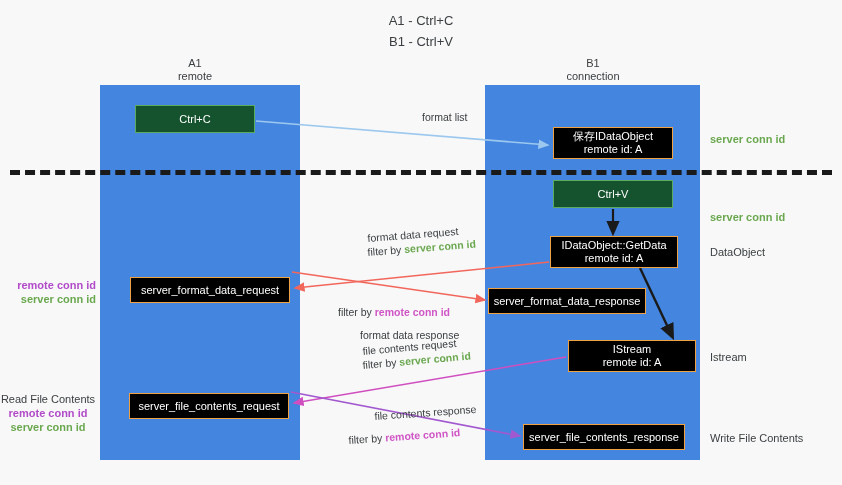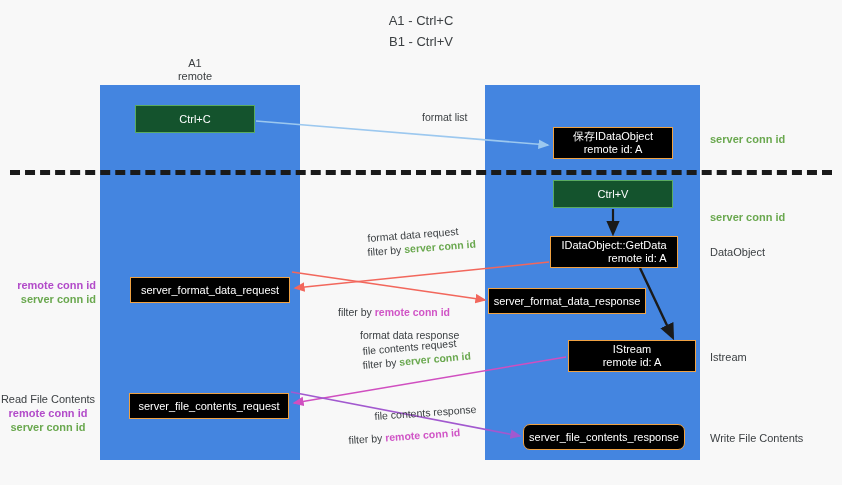--- a/index.html
+++ b/index.html
@@ -51,26 +51,26 @@
     font-size:11px;line-height:13px;
     white-space:pre-line;
     padding:2px 4px;
   }
   .green{background:#14532d;border:1px solid #5aab60;}
   .orange{background:#000000;border:1px solid #f0a243;}
 
   #n-ctrlc{left:135px;top:105px;width:120px;height:28px;}
   #n-save-ido{left:553px;top:127px;width:120px;height:32px;}
   #n-ctrlv{left:553px;top:180px;width:120px;height:28px;}
-  #n-getdata{left:550px;top:236px;width:128px;height:32px;text-align:right;}
+  #n-getdata{left:550px;top:236px;width:128px;height:32px;}
   #n-fmt-req{left:130px;top:277px;width:160px;height:26px;}
   #n-fmt-resp{left:488px;top:288px;width:158px;height:26px;}
   #n-istream{left:568px;top:340px;width:128px;height:32px;}
   #n-file-req{left:129px;top:393px;width:160px;height:26px;}
-  #n-file-resp{left:523px;top:424px;width:162px;height:26px;border-radius:7px;}
+  #n-file-resp{left:523px;top:424px;width:162px;height:26px;}
 
   
   .side{font-size:11px;line-height:14px;}
   .side.green-txt{color:#6aa84f;font-weight:bold;}
   .side.dark{color:#3c4043;}
   #s-conn-1{left:710px;top:132px;}
   #s-conn-2{left:710px;top:210px;}
   #s-dataobject{left:710px;top:245px;}
   #s-istream{left:710px;top:350px;}
   #s-writefile{left:710px;top:431px;}
@@ -106,20 +106,22 @@
 </head>
 <body>
 
 <div id="stage">
 
   <div class="abs" id="title">A1 - Ctrl+C
 B1 - Ctrl+V</div>
 
   <div class="abs col-head" id="head-a1">A1
 remote</div>
+  <div class="abs col-head" id="head-b1">B1
+connection</div>
 
   <div class="abs lane" id="lane-a1"></div>
   <div class="abs lane" id="lane-b1"></div>
 
   <svg id="edges" viewBox="0 0 842 485">
     <defs>
       <marker id="ah-blue" markerWidth="7" markerHeight="7" refX="6" refY="3" orient="auto">
         <path d="M0,0 L7,3 L0,6 z" fill="#9cc8ef"></path>
       </marker>
       <marker id="ah-red" markerWidth="7" markerHeight="7" refX="6" refY="3" orient="auto">

